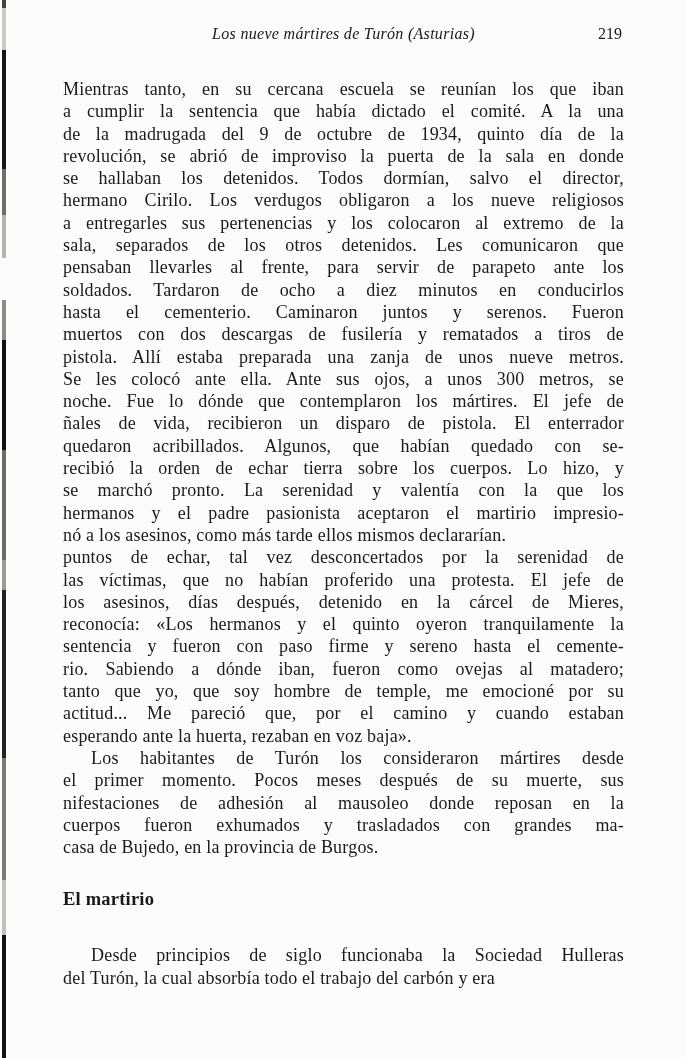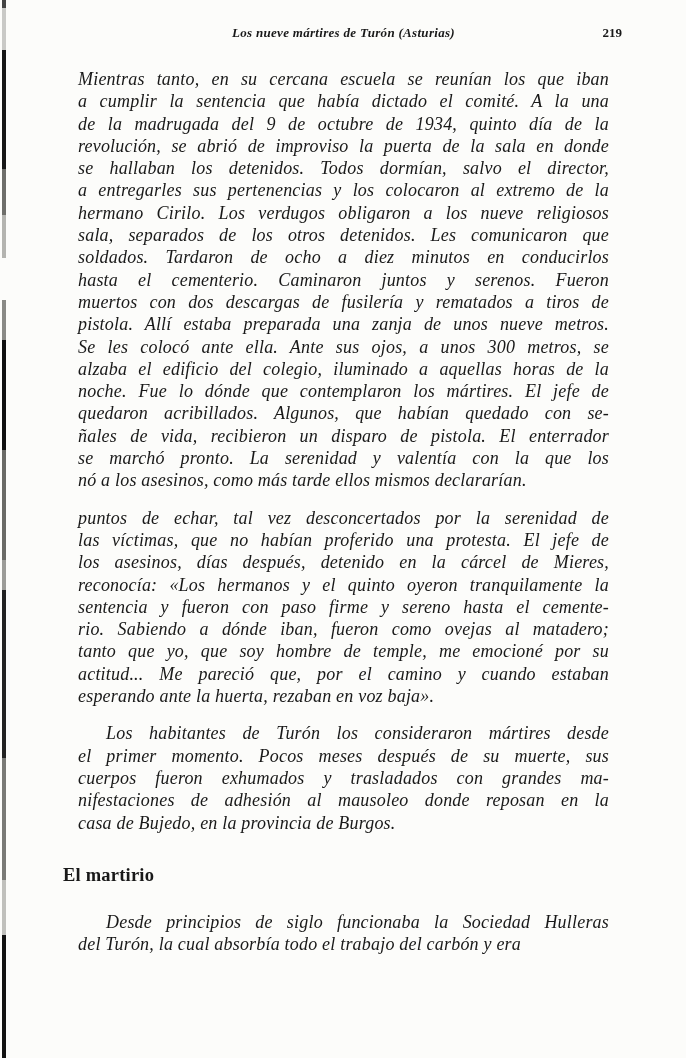--- a/index.html
+++ b/index.html
@@ -42,57 +42,55 @@
   }
   .page {
     position: absolute;
     left: 63px;
     top: 25px;
     width: 561px;
   }
   .running-header {
     position: relative;
     height: 22px;
-    margin-bottom: 21px;
-    font-size: 13px;
-    font-weight: bold;
+    margin-bottom: 31px;
+    font-size: 16px;
   }
   .running-header .title {
     font-style: italic;
     text-align: center;
     letter-spacing: 0.3px;
   }
   .running-header .page-number {
     position: absolute;
     right: 2px;
     top: 0;
     font-style: normal;
     text-align: right;
   }
   .body-text .paragraph {
-    margin: 15px;
-    font-style: italic;
+    margin: 0;
   }
   .body-text .line {
     font-size: 18px;
     line-height: 22.3px;
     text-align: justify;
     text-align-last: justify;
     letter-spacing: 0.2px;
   }
   .body-text .line.last {
     text-align-last: left;
   }
   .body-text .line.indent {
     text-indent: 28px;
   }
   .section-heading {
     font-size: 18.5px;
     font-weight: bold;
-    margin: 30px 0 24px 0;
+    margin: 30px 0 33px 0;
     line-height: 23px;
     letter-spacing: 0.2px;
   }
 </style>
 </head>
 <body>
 
 <div class="scan-artifact"></div>
 
 <div class="page">
@@ -100,51 +98,53 @@
     <div class="title">Los nueve mártires de Turón (Asturias)</div>
     <div class="page-number">219</div>
   </div>
   <div class="body-text">
       <div class="paragraph">
         <div class="line">Mientras tanto, en su cercana escuela se reunían los que iban</div>
         <div class="line">a cumplir la sentencia que había dictado el comité. A la una</div>
         <div class="line">de la madrugada del 9 de octubre de 1934, quinto día de la</div>
         <div class="line">revolución, se abrió de improviso la puerta de la sala en donde</div>
         <div class="line">se hallaban los detenidos. Todos dormían, salvo el director,</div>
+        <div class="line">hermano Cirilo. Los verdugos obligaron a los nueve religiosos</div>
         <div class="line">a entregarles sus pertenencias y los colocaron al extremo de la</div>
-        <div class="line">hermano Cirilo. Los verdugos obligaron a los nueve religiosos</div>
         <div class="line">sala, separados de los otros detenidos. Les comunicaron que</div>
+        <div class="line">pensaban llevarles al frente, para servir de parapeto ante los</div>
         <div class="line">soldados. Tardaron de ocho a diez minutos en conducirlos</div>
         <div class="line">hasta el cementerio. Caminaron juntos y serenos. Fueron</div>
         <div class="line">muertos con dos descargas de fusilería y rematados a tiros de</div>
         <div class="line">pistola. Allí estaba preparada una zanja de unos nueve metros.</div>
         <div class="line">Se les colocó ante ella. Ante sus ojos, a unos 300 metros, se</div>
-        <div class="line">alzaba el edificio del colegio, iluminado a aquellas horas de la</div>
         <div class="line">noche. Fue lo dónde que contemplaron los mártires. El jefe de</div>
+        <div class="line">ñales de vida, recibieron un disparo de pistola. El enterrador</div>
         <div class="line">quedaron acribillados. Algunos, que habían quedado con se-</div>
-        <div class="line">ñales de vida, recibieron un disparo de pistola. El enterrador</div>
+        <div class="line">recibió la orden de echar tierra sobre los cuerpos. Lo hizo, y</div>
         <div class="line">se marchó pronto. La serenidad y valentía con la que los</div>
+        <div class="line">hermanos y el padre pasionista aceptaron el martirio impresio-</div>
         <div class="line last">nó a los asesinos, como más tarde ellos mismos declararían.</div>
       </div>
       <div class="paragraph">
         <div class="line">puntos de echar, tal vez desconcertados por la serenidad de</div>
         <div class="line">las víctimas, que no habían proferido una protesta. El jefe de</div>
         <div class="line">los asesinos, días después, detenido en la cárcel de Mieres,</div>
         <div class="line">reconocía: «Los hermanos y el quinto oyeron tranquilamente la</div>
         <div class="line">sentencia y fueron con paso firme y sereno hasta el cemente-</div>
         <div class="line">rio. Sabiendo a dónde iban, fueron como ovejas al matadero;</div>
         <div class="line">tanto que yo, que soy hombre de temple, me emocioné por su</div>
         <div class="line">actitud... Me pareció que, por el camino y cuando estaban</div>
         <div class="line last">esperando ante la huerta, rezaban en voz baja».</div>
       </div>
       <div class="paragraph">
         <div class="line indent">Los habitantes de Turón los consideraron mártires desde</div>
         <div class="line">el primer momento. Pocos meses después de su muerte, sus</div>
+        <div class="line">nifestaciones de adhesión al mausoleo donde reposan en la</div>
         <div class="line">cuerpos fueron exhumados y trasladados con grandes ma-</div>
-        <div class="line">nifestaciones de adhesión al mausoleo donde reposan en la</div>
         <div class="line last">casa de Bujedo, en la provincia de Burgos.</div>
       </div>
       <h2 class="section-heading">El martirio</h2>
       <div class="paragraph">
         <div class="line indent">Desde principios de siglo funcionaba la Sociedad Hulleras</div>
         <div class="line last">del Turón, la cual absorbía todo el trabajo del carbón y era</div>
       </div>
     </div>
 </div>
 

